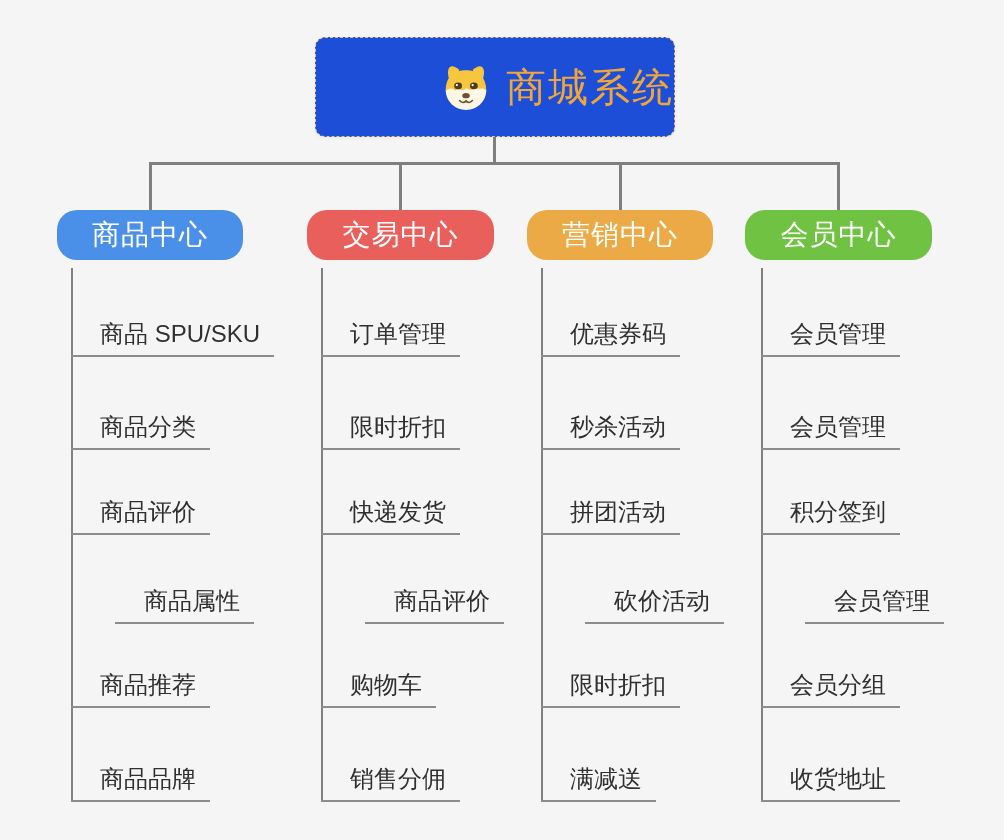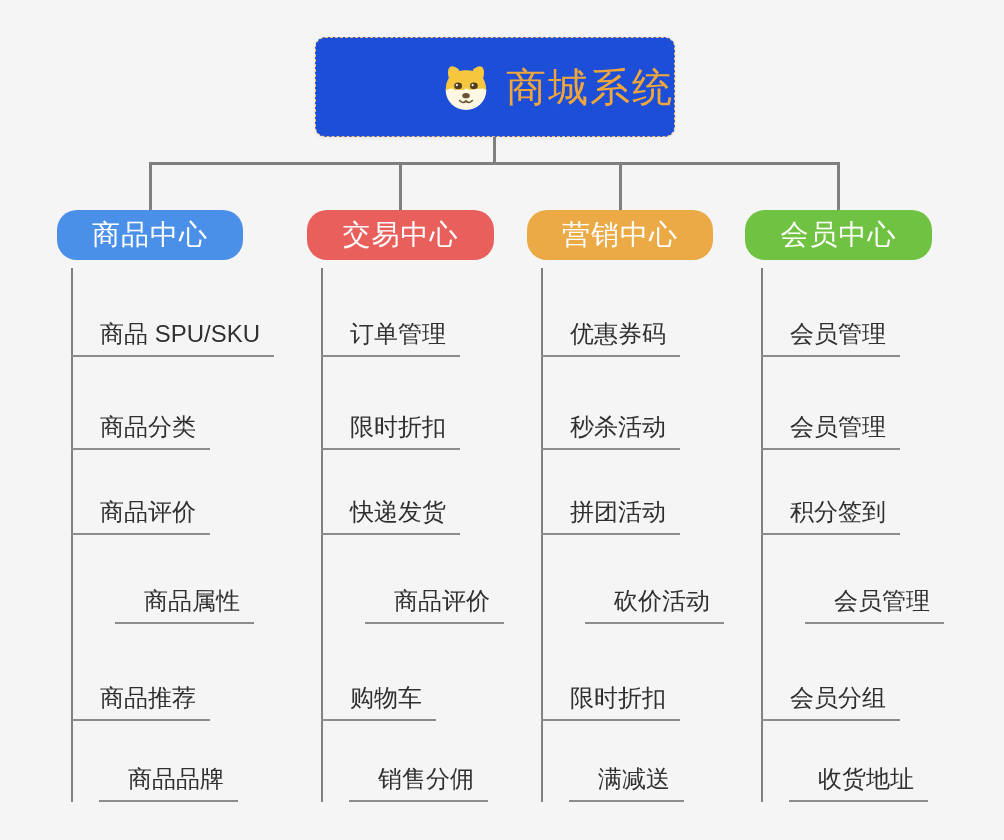--- a/index.html
+++ b/index.html
@@ -81,21 +81,21 @@
     box-sizing: border-box;
     padding: 0 14px 5px 29px;
     border-bottom: 2px solid #8C8C8C;
     display: flex;
     align-items: flex-end;
     font-size: 24px;
     color: #303030;
     white-space: nowrap;
   }
   .r0 { top: 49px; }  .r1 { top: 142px; } .r2 { top: 227px; }
-  .r3 { top: 316px; margin-left: 44px; } .r4 { top: 413px; } .r5 { top: 494px; margin-left: 28px; }
+  .r3 { top: 316px; margin-left: 44px; } .r4 { top: 400px; } .r5 { top: 494px; }
 </style>
 </head>
 <body>
 
 <div class="canvas">
 
   <div class="conn root-stem"></div>
   <div class="conn h-line"></div>
   <div class="conn drop d1"></div>
   <div class="conn drop d2"></div>

